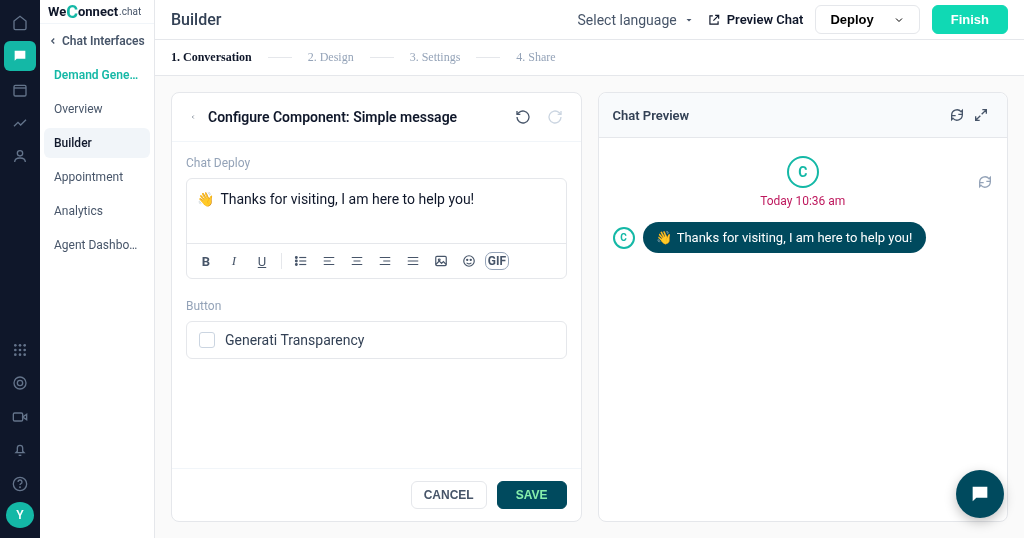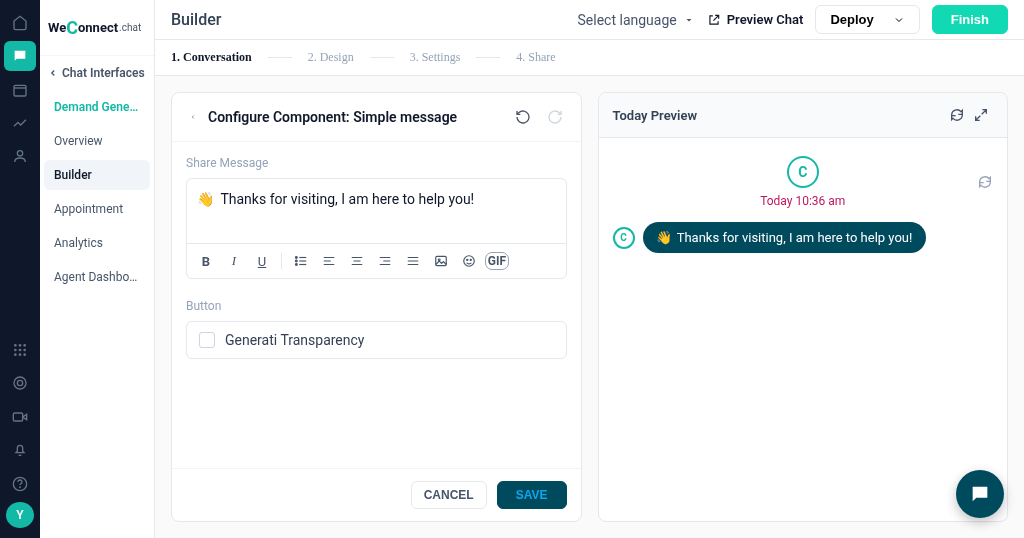--- a/index.html
+++ b/index.html
@@ -9,21 +9,21 @@
     
     .rail { width:40px; background:#0f172a; display:flex; flex-direction:column; align-items:center; padding-top:8px; }
     .rail-icon { width:32px; height:32px; display:flex; align-items:center; justify-content:center; color:#64748b; margin-bottom:4px; border-radius:6px; cursor:pointer; }
     .rail-icon.active { background:#14b8a6; color:#fff; }
     .rail-icon.apps { margin-top:160px; }
     .rail-spacer { flex:1; }
     .rail-avatar { width:28px; height:28px; border-radius:50%; background:#14b8a6; color:#fff; display:flex; align-items:center; justify-content:center; font-size:12px; font-weight:600; margin-bottom:10px; }
 
     
     .sidebar { width:115px; background:#fff; border-right:1px solid #e5e7eb; display:flex; flex-direction:column; }
-    .logo { height:56px; display:flex; align-items:center; padding:0 8px; font-weight:700; font-size:13px; color:#0f172a; white-space:nowrap; border-bottom:1px solid #f1f5f9; }
+    .logo { height:24px; display:flex; align-items:center; padding:0 8px; font-weight:700; font-size:13px; color:#0f172a; white-space:nowrap; border-bottom:1px solid #f1f5f9; }
     .logo .c { color:#14b8a6; font-size:18px; vertical-align:middle; }
     .logo .tag { font-size:10px; font-weight:400; color:#475569; margin-left:1px; }
     .side-head { display:flex; align-items:center; gap:4px; padding:10px 8px; font-size:12px; font-weight:600; color:#475569; cursor:pointer; }
     .side-item { padding:8px 10px; font-size:12px; color:#475569; cursor:pointer; border-radius:6px; margin:2px 4px; white-space:nowrap; overflow:hidden; text-overflow:ellipsis; }
     .side-item.accent { color:#14b8a6; font-weight:600; }
     .side-item.active { background:#f1f5f9; color:#0f172a; font-weight:500; }
 
     
     .main { flex:1; display:flex; flex-direction:column; min-width:0; }
     .topbar { height:40px; display:flex; align-items:center; padding:0 16px; border-bottom:1px solid #e5e7eb; gap:12px; }
@@ -60,21 +60,21 @@
     .t-btn.under { text-decoration:underline; }
     .t-sep { width:1px; height:16px; background:#e5e7eb; margin:0 2px; }
     .gif-btn { font-size:12px; font-weight:700; border:1px solid #94a3b8; border-radius:7px; padding:1px 2px; }
 
     .button-section { margin-top:20px; }
     .chk-row { border:1px solid #e5e7eb; border-radius:6px; padding:10px 12px; display:flex; align-items:center; gap:10px; font-size:14px; color:#334155; }
     .chk { width:16px; height:16px; border:1.5px solid #cbd5e1; border-radius:3px; cursor:pointer; }
 
     .config-foot { display:flex; justify-content:flex-end; gap:10px; padding:12px 14px; border-top:1px solid #f1f5f9; }
     .btn.secondary { font-size:12px; padding:6px 12px; color:#475569; }
-    .btn.primary { background:#004a5e; color:#0ea5e9; border-color:#004a5e; font-size:12px; padding:6px 18px; }
+    .btn.primary { background:#004a5e; color:#86efac; border-color:#004a5e; font-size:12px; padding:6px 18px; }
 
     .preview-head { display:flex; align-items:center; padding:10px 14px; background:#f8fafc; border-bottom:1px solid #e5e7eb; border-radius:8px 8px 0 0; }
     .preview-head .label { font-weight:600; font-size:13px; color:#334155; }
     .preview-body { flex:1; padding:14px; position:relative; overflow:auto; }
     .preview-logo { width:32px; height:32px; border-radius:50%; border:2px solid #14b8a6; margin:4px auto 6px; display:flex; align-items:center; justify-content:center; color:#14b8a6; font-weight:700; font-size:14px; }
     .preview-time { text-align:center; font-size:12px; color:#be185d; margin-bottom:14px; }
     .msg-row { display:flex; align-items:center; gap:8px; }
     .msg-avatar { width:22px; height:22px; border-radius:50%; border:2px solid #14b8a6; display:flex; align-items:center; justify-content:center; color:#14b8a6; font-size:10px; font-weight:700; }
     .msg-bubble { background:#004a5e; color:#fff; padding:8px 14px; border-radius:16px; font-size:13px; display:flex; align-items:center; gap:4px; }
     .refresh-float { position:absolute; right:14px; top:36px; color:#94a3b8; cursor:pointer; }
@@ -233,21 +233,21 @@
               </svg>
             </span>
           <span class="ic-btn dim">
               <svg width="16" height="16" viewBox="0 0 24 24" fill="none" stroke="currentColor" stroke-width="2">
                 <path d="M21 12a9 9 0 1 1-3-6.7L21 8"></path>
                 <path d="M21 3v5h-5"></path>
               </svg>
             </span>
         </div>
         <div class="config-body">
-          <div class="field-label">Share Message</div>
+          <div class="field-label">Chat Deploy</div>
           <div class="editor">
             <div class="editor-content">
               <span>👋</span>
               <span>Thanks for visiting, I am here to help you!</span>
             </div>
             <div class="toolbar">
               <span class="t-btn bold">B</span>
               <span class="t-btn italic">I</span>
               <span class="t-btn under">U</span>
               <span class="t-sep"></span>
@@ -311,21 +311,21 @@
           </div>
         </div>
         <div class="config-foot">
           <button class="btn secondary">CANCEL</button>
           <button class="btn primary">SAVE</button>
         </div>
       </div>
 
       <div class="panel">
         <div class="preview-head">
-          <span class="label">Today Preview</span>
+          <span class="label">Chat Preview</span>
           <div style="flex:1"></div>
           <span class="ic-btn">
               <svg width="16" height="16" viewBox="0 0 24 24" fill="none" stroke="currentColor" stroke-width="2">
                 <path d="M4 12a8 8 0 0 1 14-5l2-2v6h-6"></path>
                 <path d="M20 12a8 8 0 0 1-14 5l-2 2v-6h6"></path>
               </svg>
             </span>
           <span class="ic-btn">
               <svg width="16" height="16" viewBox="0 0 24 24" fill="none" stroke="currentColor" stroke-width="2">
                 <path d="M14 4h6v6M10 20H4v-6M20 4l-7 7M4 20l7-7"></path>

